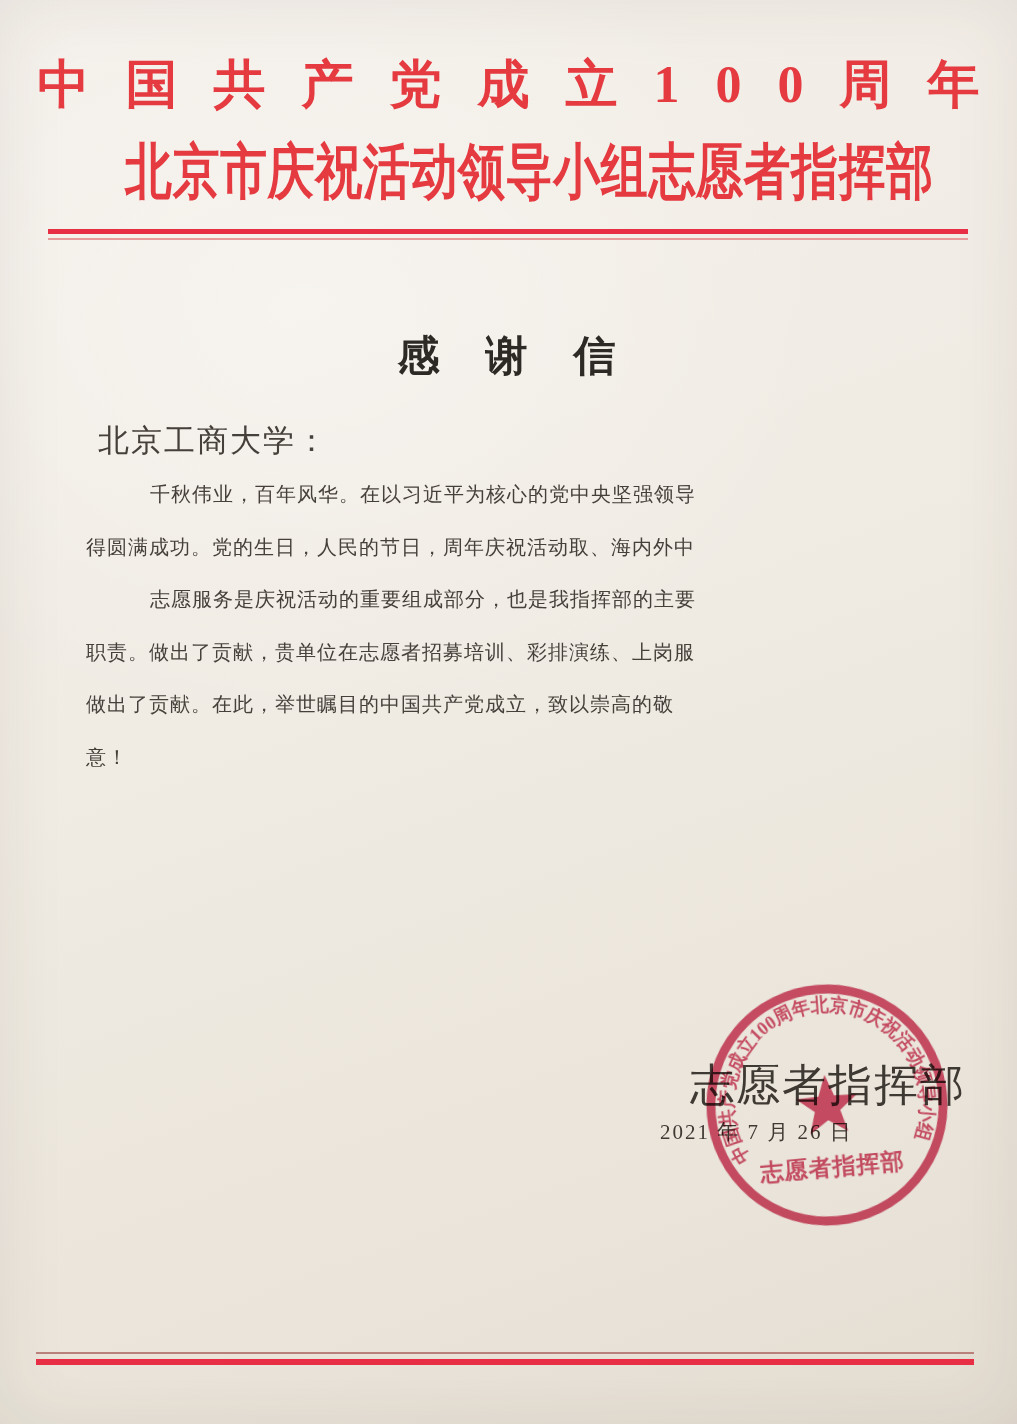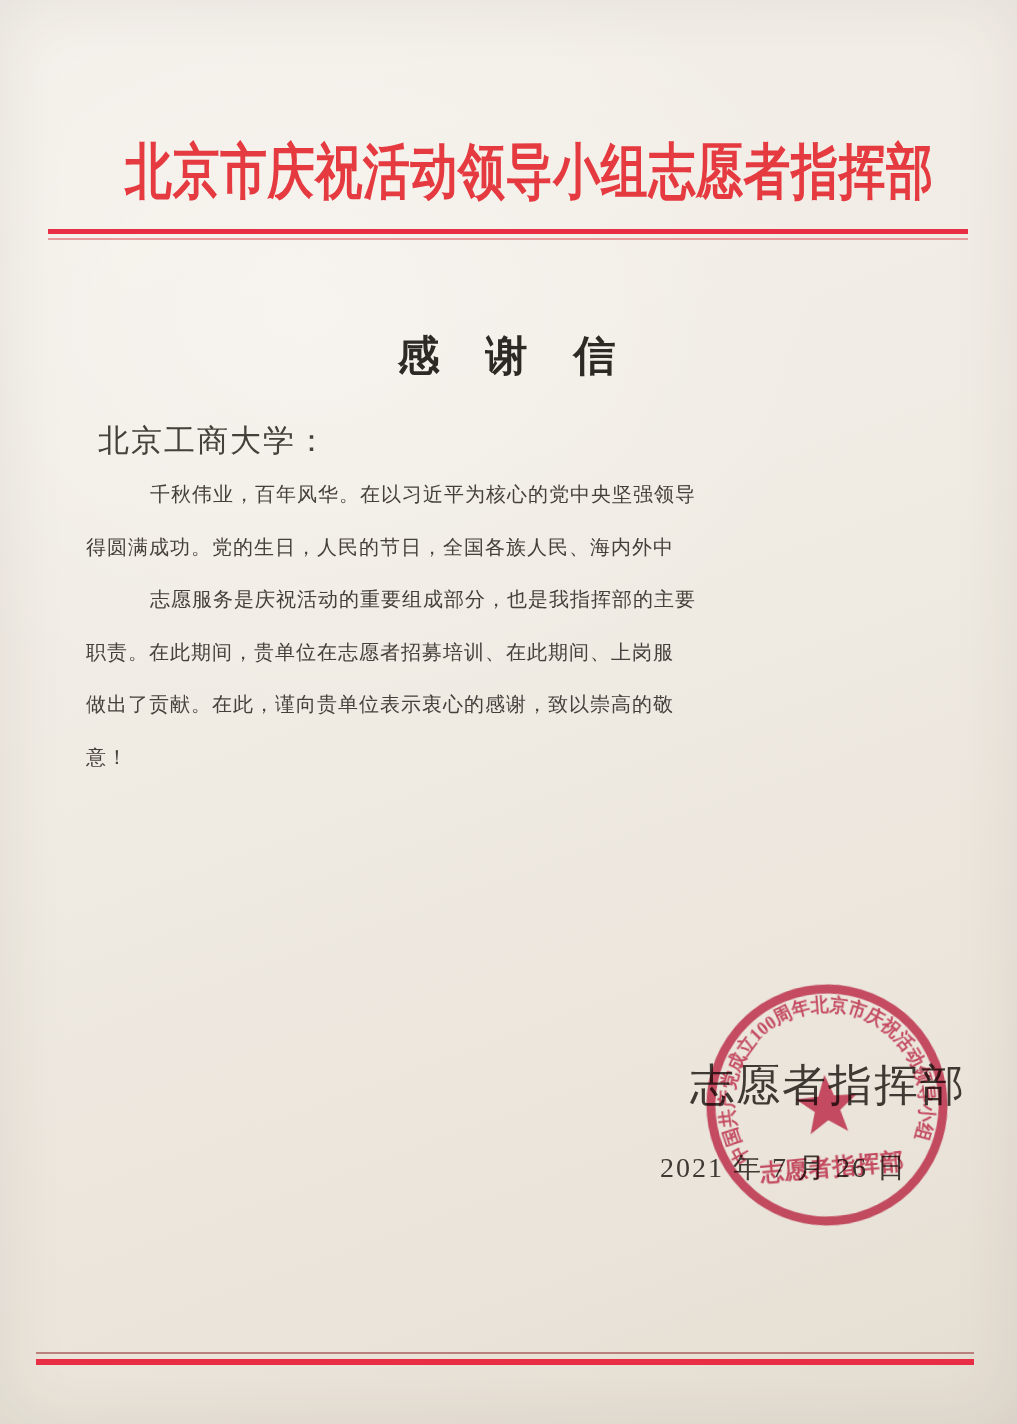--- a/index.html
+++ b/index.html
@@ -70,22 +70,22 @@
   .bl.indent{text-indent:64px;}
 
   
   .signature{
     position:absolute;left:690px;top:1056px;
     font-size:44px;color:#3f3933;
     letter-spacing:2px;white-space:nowrap;
   }
   .dateline{
     position:absolute;left:660px;top:1118px;
-    font-size:28px;color:#3f3933;
-    letter-spacing:2px;white-space:nowrap;margin-top:31px;
+    font-size:21px;color:#3f3933;
+    letter-spacing:2px;white-space:nowrap;
   }
 
   
   .seal{
     position:absolute;left:702px;top:980px;
     width:250px;height:250px;
     transform:rotate(-5deg);
     mix-blend-mode:multiply;
     opacity:0.88;
   }
@@ -95,39 +95,40 @@
   .foot-rule{position:absolute;left:36px;top:1352px;width:938px;}
   .foot-rule .thin{height:2px;background:#b9807c;}
   .foot-rule .gap{height:5px;}
   .foot-rule .thick{height:6px;background:#e82e44;}
 </style>
 </head>
 <body>
 
 <div class="page">
 
+  <div class="lh-line1">中国共产党成立100周年</div>
   <div class="lh-line2">
     <span>北京市庆祝活动领导小组志愿者指挥部</span>
   </div>
   <div class="head-rule">
     <div class="thick"></div>
     <div class="gap"></div>
     <div class="thin"></div>
   </div>
 
   <div class="letter-title">感谢信</div>
 
   <div class="salutation">北京工商大学：</div>
 
   <div class="body-lines">
     <div class="bl indent">千秋伟业，百年风华。在以习近平为核心的党中央坚强领导</div>
-    <div class="bl">得圆满成功。党的生日，人民的节日，全国各族人民、海内外中</div>
+    <div class="bl">得圆满成功。党的生日，人民的节日，周年庆祝活动取、海内外中</div>
     <div class="bl indent">志愿服务是庆祝活动的重要组成部分，也是我指挥部的主要</div>
-    <div class="bl">职责。在此期间，贵单位在志愿者招募培训、在此期间、上岗服</div>
-    <div class="bl">做出了贡献。在此，谨向贵单位表示衷心的感谢，致以崇高的敬</div>
+    <div class="bl">职责。做出了贡献，贵单位在志愿者招募培训、彩排演练、上岗服</div>
+    <div class="bl">做出了贡献。在此，举世瞩目的中国共产党成立，致以崇高的敬</div>
     <div class="bl">意！</div>
   </div>
 
   <div class="signature">志愿者指挥部</div>
   <div class="dateline">2021 年 7 月 26 日</div>
 
   <div class="seal">
     <svg viewBox="0 0 280 280" xmlns="http://www.w3.org/2000/svg">
       <defs>
         <filter id="stampblur" x="-10%" y="-10%" width="120%" height="120%">

